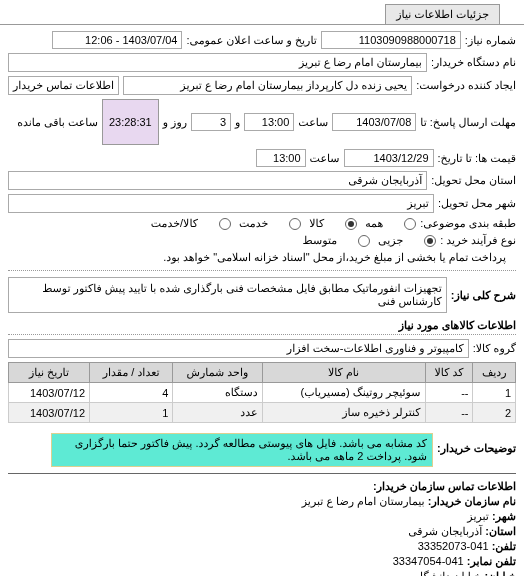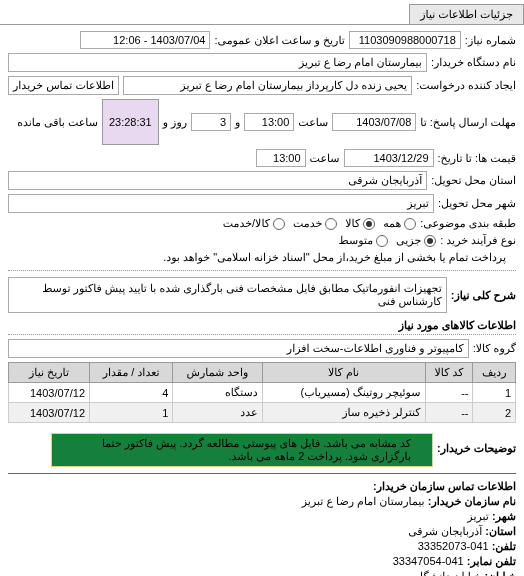--- a/index.html
+++ b/index.html
@@ -5,21 +5,21 @@
     * { margin: 0; padding: 0; box-sizing: border-box; }
     body {
       font-family: Tahoma, Arial, sans-serif;
       font-size: 11px;
       background: #fff;
       width: 524px;
       direction: rtl;
     }
     .tab-container {
       border-bottom: 1px solid #999;
-      padding: 4px 0 0;
+      padding: 4px 24px 0;
     }
     .tab {
       display: inline-block;
       background: #e8e8e8;
       border: 1px solid #999;
       border-bottom: none;
       padding: 3px 10px;
       font-size: 11px;
       cursor: pointer;
     }
@@ -52,21 +52,21 @@
       padding: 16px 6px;
     }
     .radio-group {
       display: inline-flex;
       align-items: center;
       gap: 8px;
     }
     .radio-item {
       display: inline-flex;
       align-items: center;
-      gap: 3px;
+      gap: 21px;
     }
     .radio {
       width: 12px;
       height: 12px;
       border-radius: 50%;
       border: 1px solid #666;
       display: inline-block;
       position: relative;
     }
     .radio.checked::after {
@@ -105,23 +105,23 @@
       padding: 3px 4px;
       font-weight: normal;
       text-align: center;
     }
     td {
       border: 1px solid #ccc;
       padding: 3px 4px;
     }
     tr.alt { background: #f0f0f0; }
     .yellow-note {
-      background: #15803d;
+      background: #5eead4;
       border: 1px solid #ddd090;
-      padding: 3px 21px;
+      padding: 3px 5px;
       margin-top: 4px;
       font-size: 11px;
       margin-left: 43px;
     }
     .dotted-sep {
       border-top: 1px dotted #999;
       margin: 6px 0;
     }
     .hr-solid {
       border-top: 1px solid #666;
@@ -136,21 +136,21 @@
 </head>
 <body>
 
 <div class="tab-container">
   <span class="tab">جزئیات اطلاعات نیاز</span>
 </div>
 
 <div class="section">
   <div class="row">
     <span class="label">شماره نیاز:</span>
-    <span class="input-box" style="width:112px">1103090988000718</span>
+    <span class="input-box" style="width:140px">1103090988000718</span>
     <span class="label">تاریخ و ساعت اعلان عمومی:</span>
     <span class="input-box" style="width:130px">1403/07/04 - 12:06</span>
   </div>
 
   <div class="row">
     <span class="label">نام دستگاه خریدار:</span>
     <span class="input-box" style="flex:1">بیمارستان امام رضا  ع  تبریز</span>
   </div>
 
   <div class="row">

